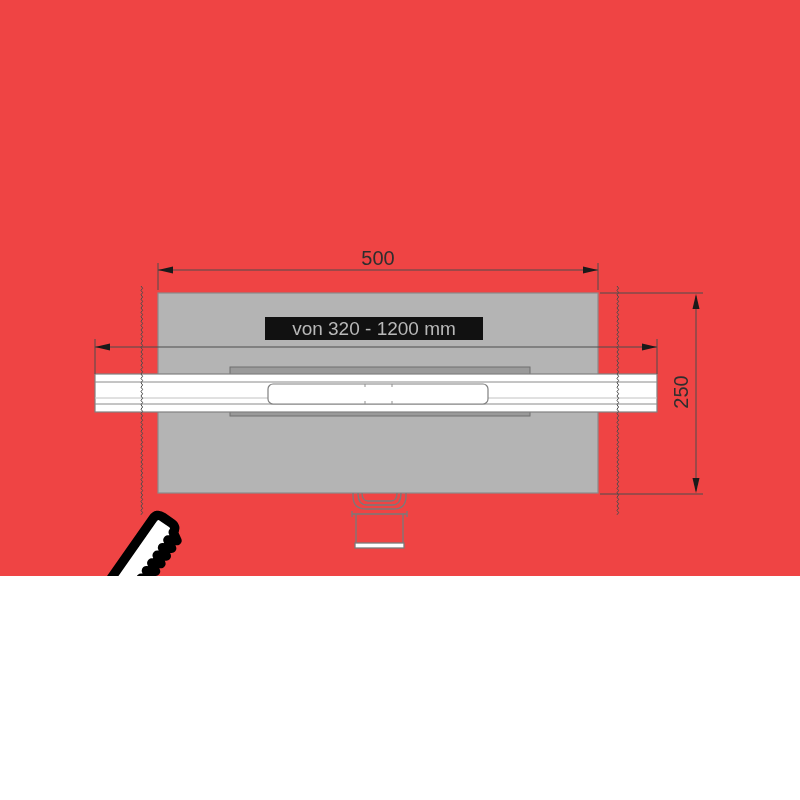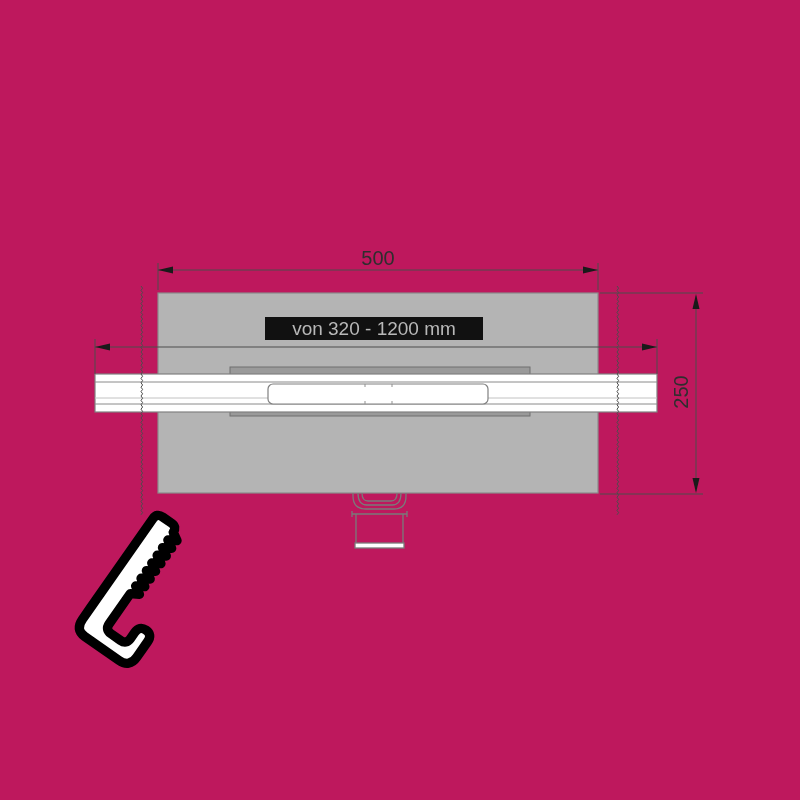--- a/index.html
+++ b/index.html
@@ -1,16 +1,16 @@
 <!DOCTYPE html>
 <html><head>
 <meta charset="utf-8">
 <style>
   html,body{margin:0;padding:0;background:#ffffff;}
-  .stage{position:relative;width:800px;height:800px;background:#be185d;overflow:hidden;
+  .stage{position:relative;width:800px;height:576px;background:#ef4444;overflow:hidden;
          font-family:"Liberation Sans", sans-serif;}
   svg{position:absolute;left:0;top:0;}
 
   .plate{fill:#b4b4b4;stroke:#8a8a8a;stroke-width:1.2;}
   .recess{fill:#9a9a9a;stroke:#6f6f6f;stroke-width:1;}
   .channel-body{fill:#ffffff;stroke:#808080;stroke-width:1.2;}
   .rim-line{stroke:#8a8a8a;stroke-width:1;fill:none;}
   .rim-line-light{stroke:#c2c2c2;stroke-width:1;fill:none;}
   .grate{fill:#ffffff;stroke:#808080;stroke-width:1.2;}
   .tick{stroke:#8f8f8f;stroke-width:1;}

